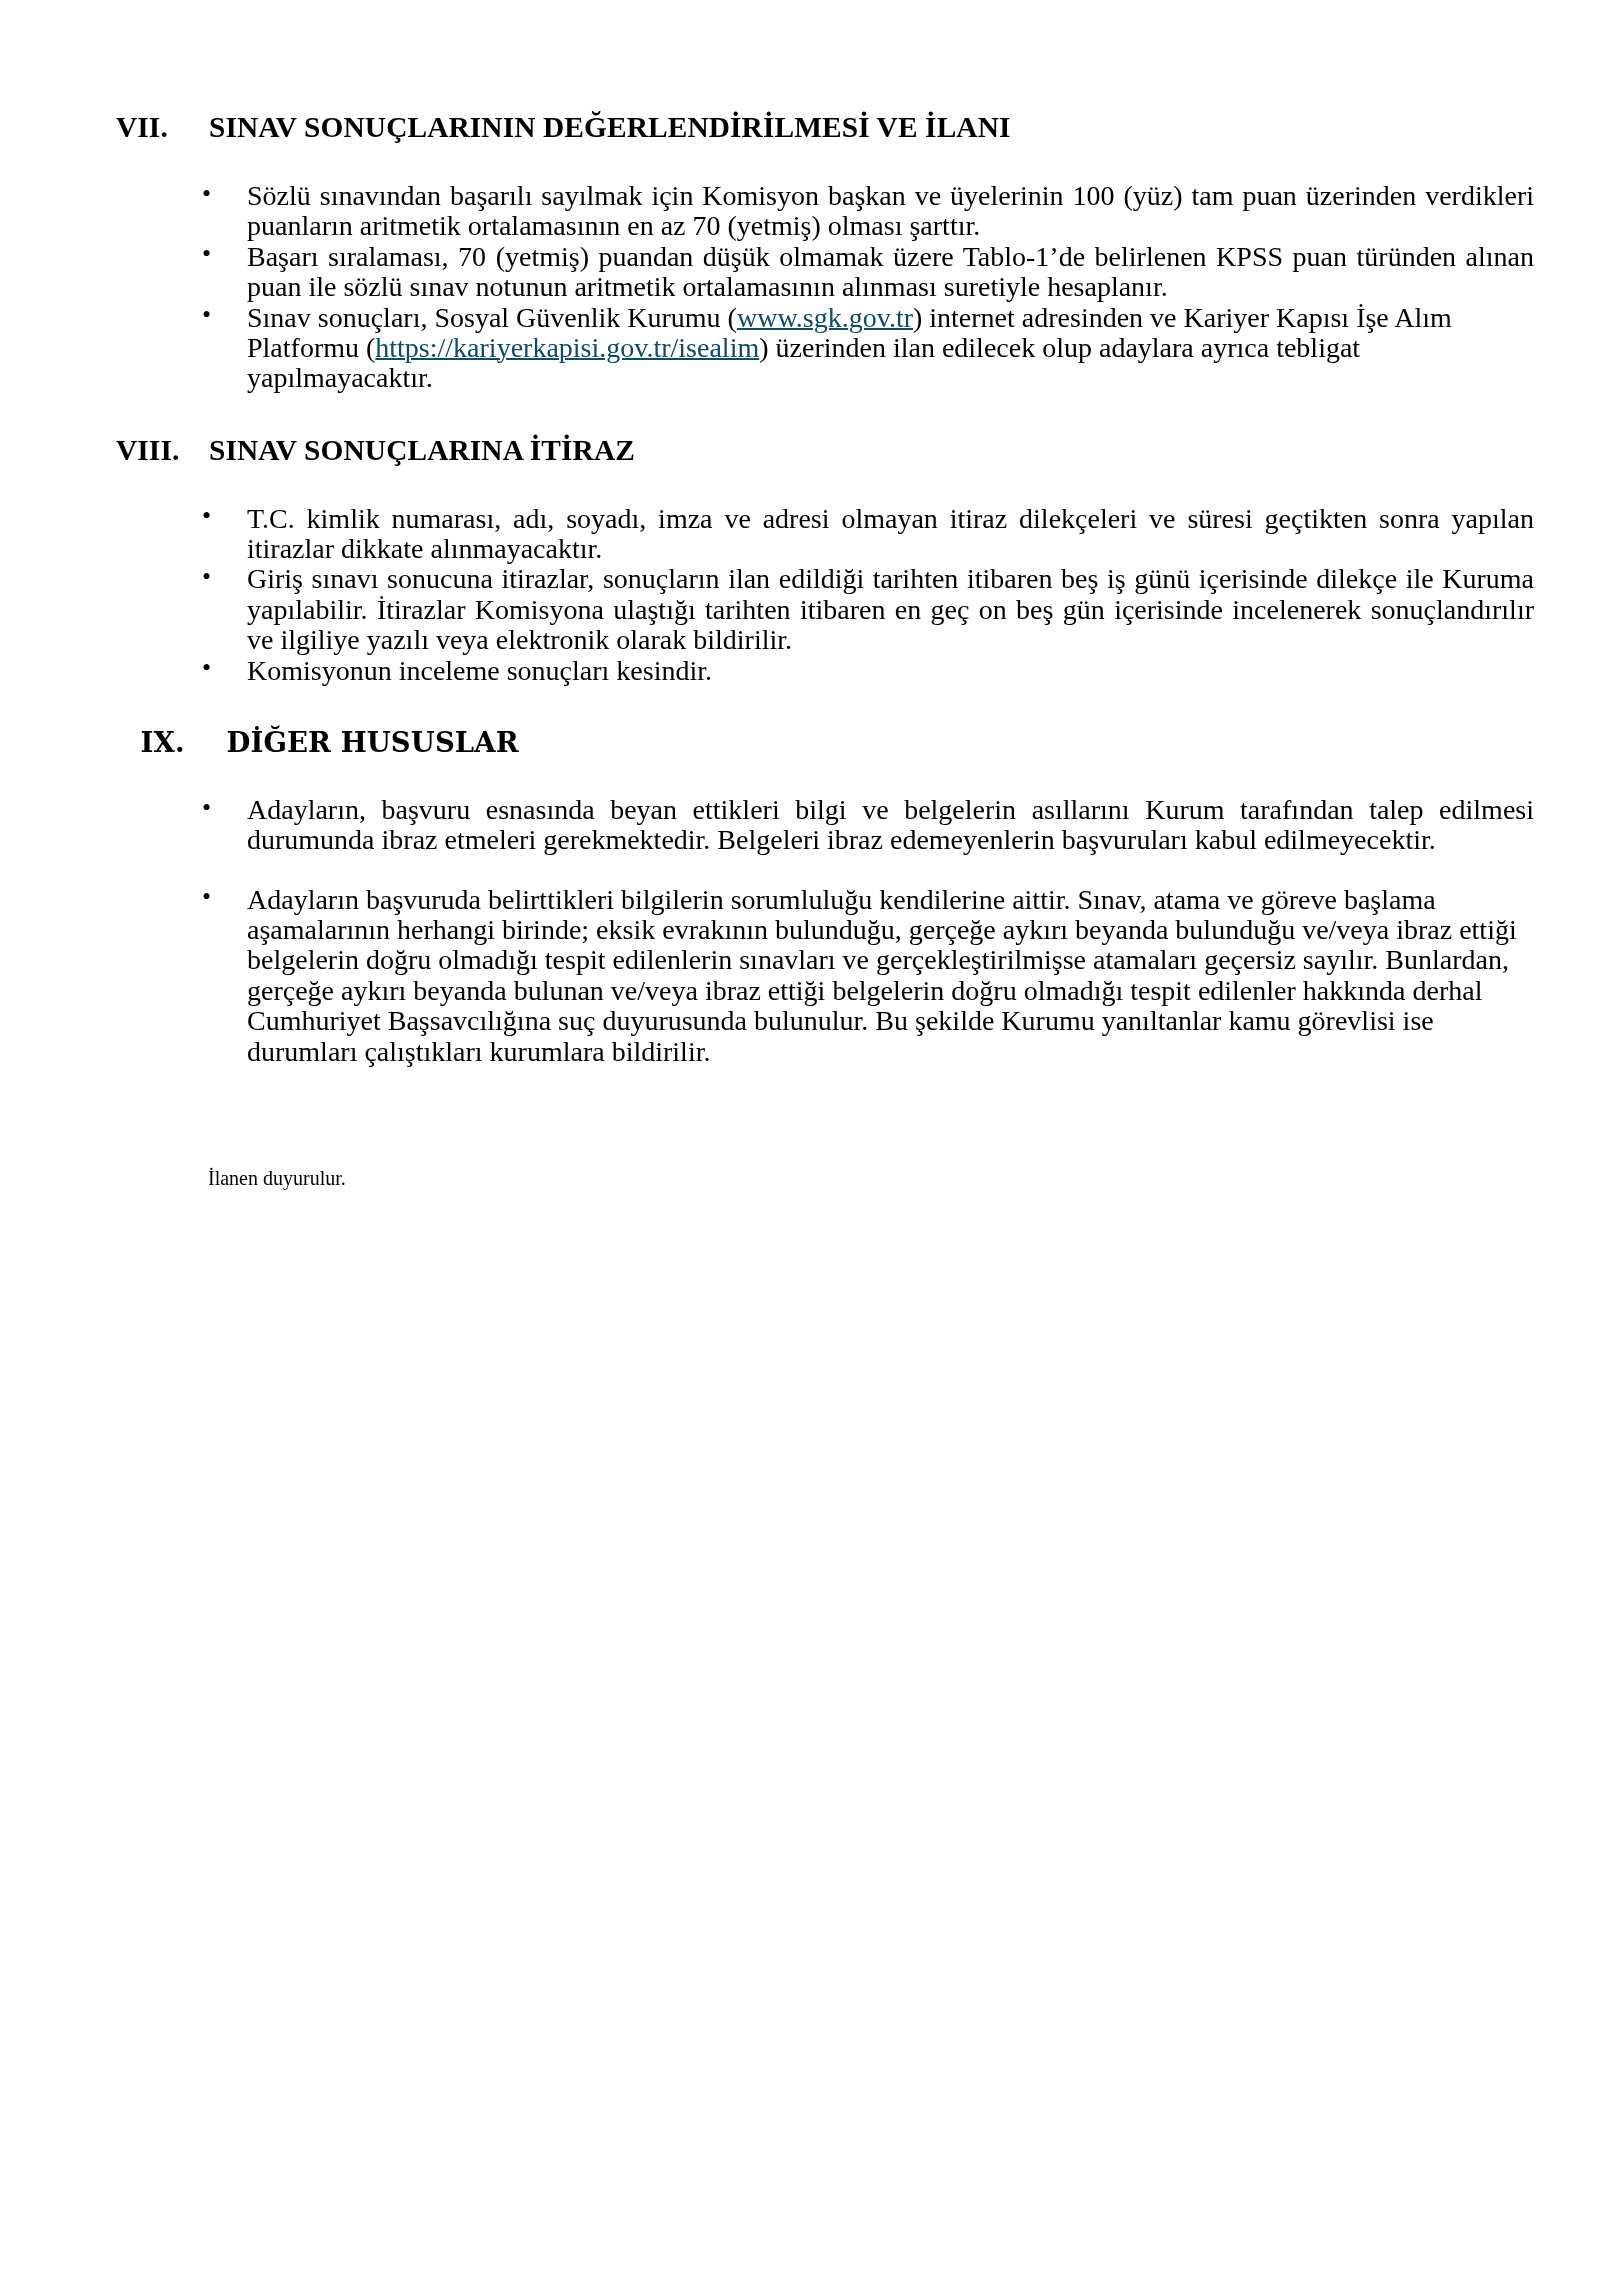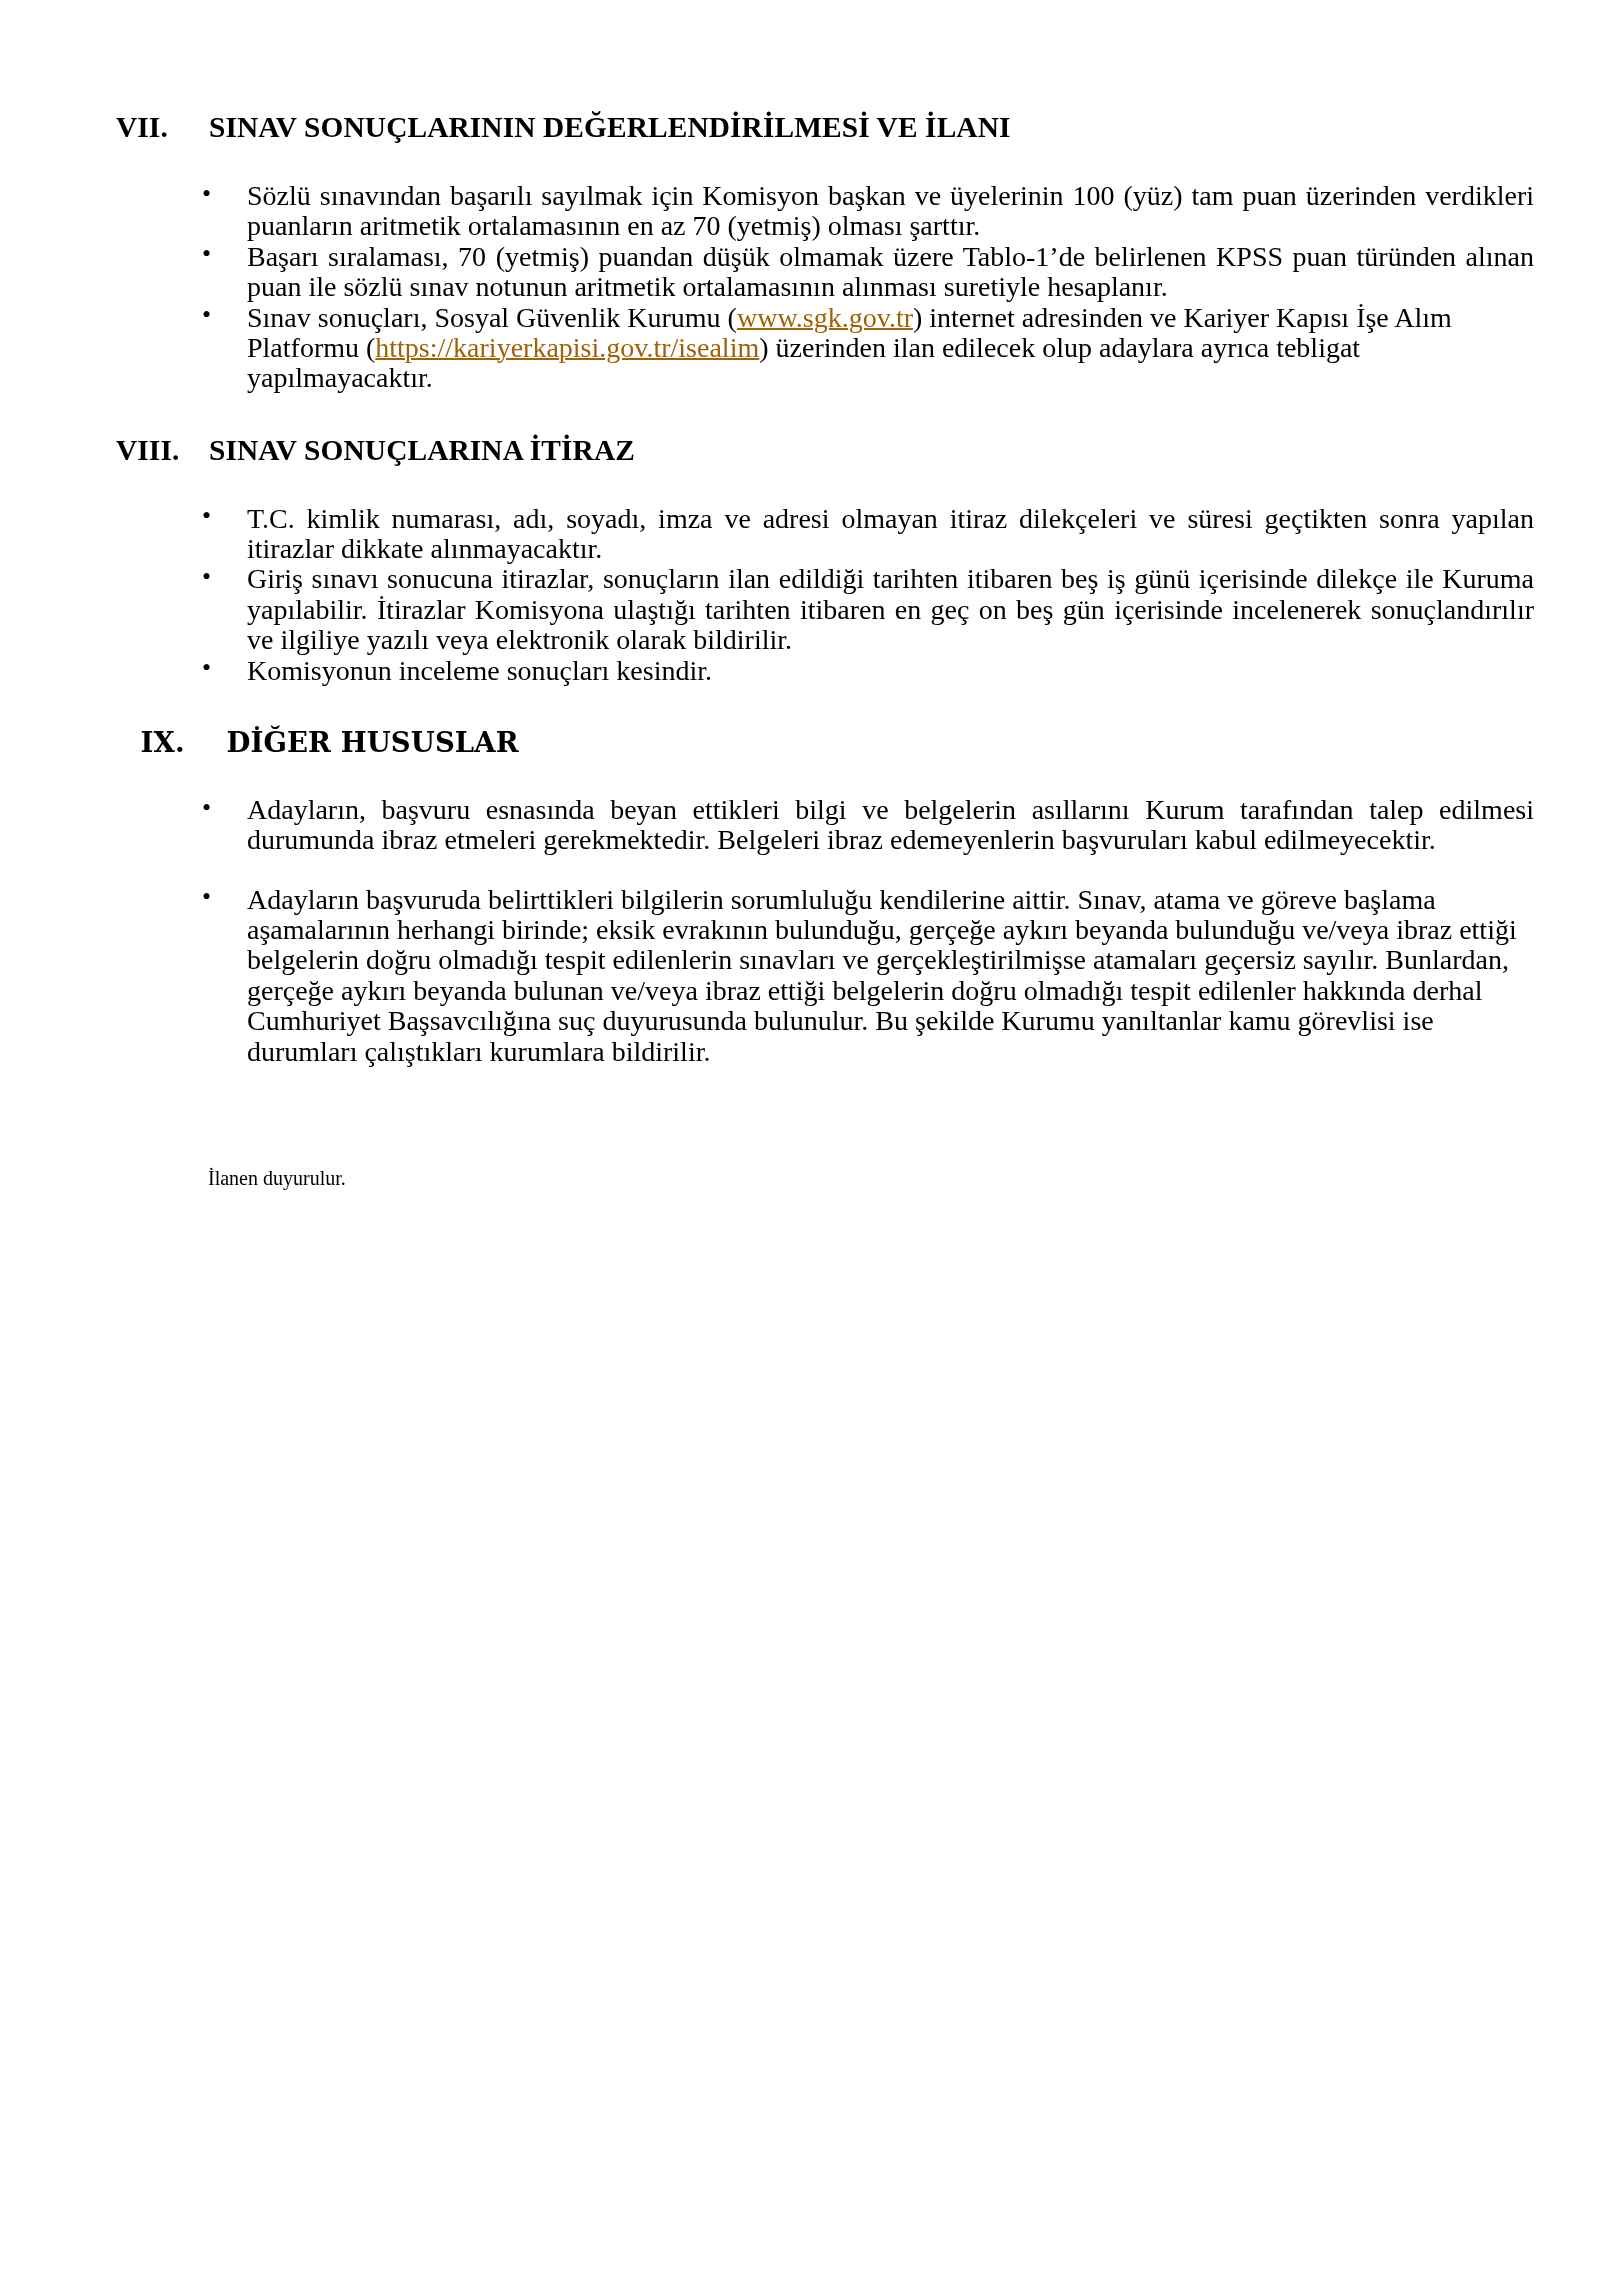--- a/index.html
+++ b/index.html
@@ -79,21 +79,21 @@
   ul.bullets > li.spaced {
     margin-top: 29px;
   }
   ul.bullets > li:last-child {
     text-align: left;
   }
   
   li.no-justify { text-align: left !important; }
 
   a.doclink {
-    color: #a16207;
+    color: #0c4a6e;
     text-decoration: underline;
     text-decoration-thickness: 2px;
     text-underline-offset: 1.3px;
   }
 
   .closing {
     font-size: 20px;
     line-height: 1.085;
     margin: 0;
     padding-left: 92px;

